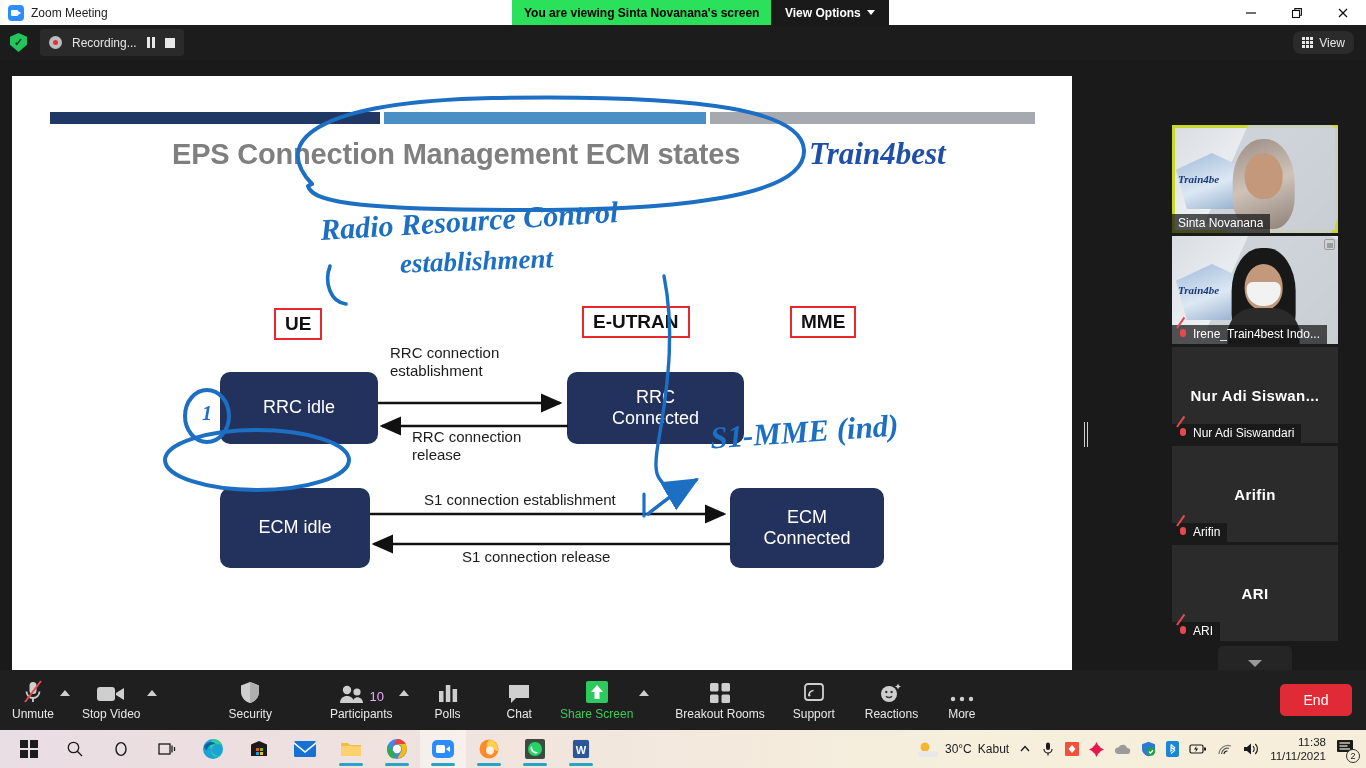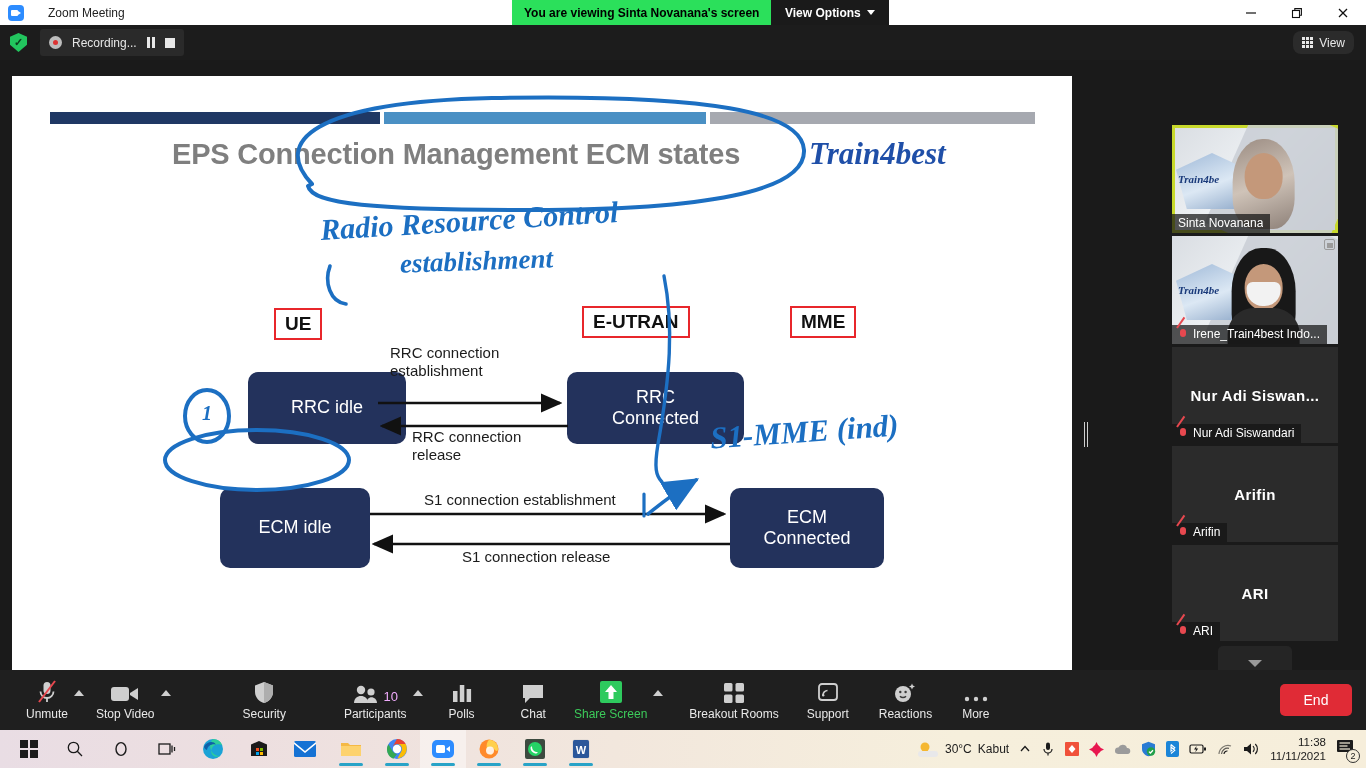--- a/index.html
+++ b/index.html
@@ -9,21 +9,21 @@
     background: #1a1a1a;
     font-family: "Liberation Sans", sans-serif;
   }
   #app { position: relative; width: 1366px; height: 768px; }
 
   
   .titlebar {
     position: absolute; top: 0; left: 0; width: 1366px; height: 25px;
     background: #ffffff; display: flex; align-items: center;
   }
-  .tb-left { display: flex; align-items: center; gap: 24px; padding-left: 8px; }
+  .tb-left { display: flex; align-items: center; gap: 7px; padding-left: 8px; }
   .zoom-logo {
     width: 16px; height: 16px; border-radius: 4px; background: #2D8CFF;
     position: relative;
   }
   .zoom-logo::after {
     content: ""; position: absolute; left: 3px; top: 5px;
     width: 7px; height: 6px; background: #fff; border-radius: 1px;
   }
   .zoom-logo::before {
     content: ""; position: absolute; left: 10px; top: 6px;
@@ -323,21 +323,21 @@
       <div class="rednode" style="left:262px; top:232px;">
         <span>UE</span>
       </div>
       <div class="rednode" style="left:570px; top:230px;">
         <span>E-UTRAN</span>
       </div>
       <div class="rednode" style="left:778px; top:230px;">
         <span>MME</span>
       </div>
 
-      <div class="navybox" style="left:208px; top:296px; width:158px; height:72px;margin-left:28px;">
+      <div class="navybox" style="left:208px; top:296px; width:158px; height:72px;">
         <span>RRC idle</span>
       </div>
       <div class="navybox" style="left:555px; top:296px; width:177px; height:72px;">
         <span style="white-space:pre-line">RRC
 Connected</span>
       </div>
       <div class="navybox" style="left:208px; top:412px; width:150px; height:80px;">
         <span>ECM idle</span>
       </div>
       <div class="navybox" style="left:718px; top:412px; width:154px; height:80px;">
@@ -462,21 +462,21 @@
       </div>
     </div>
 
     <div class="more-btn">
       <i class="chev-big"></i>
     </div>
   </div>
 
   <div class="controls">
 
-    <div class="ctl" style="margin-left:22px">
+    <div class="ctl" style="margin-left:8px">
       <span class="ico">
         <svg width="22" height="24" viewBox="0 0 22 24">
           <rect x="7.5" y="2" width="7" height="12" rx="3.5" fill="#cfcfcf"></rect>
           <path d="M4.5 11.5a6.5 6.5 0 0 0 13 0" fill="none" stroke="#cfcfcf" stroke-width="1.8"></path>
           <line x1="11" y1="18" x2="11" y2="22" stroke="#cfcfcf" stroke-width="1.8"></line>
           <line x1="3" y1="22" x2="19" y2="1" stroke="#E7484F" stroke-width="2"></line>
         </svg>
       </span>
       <span class="lbl">Unmute</span>
     </div>

